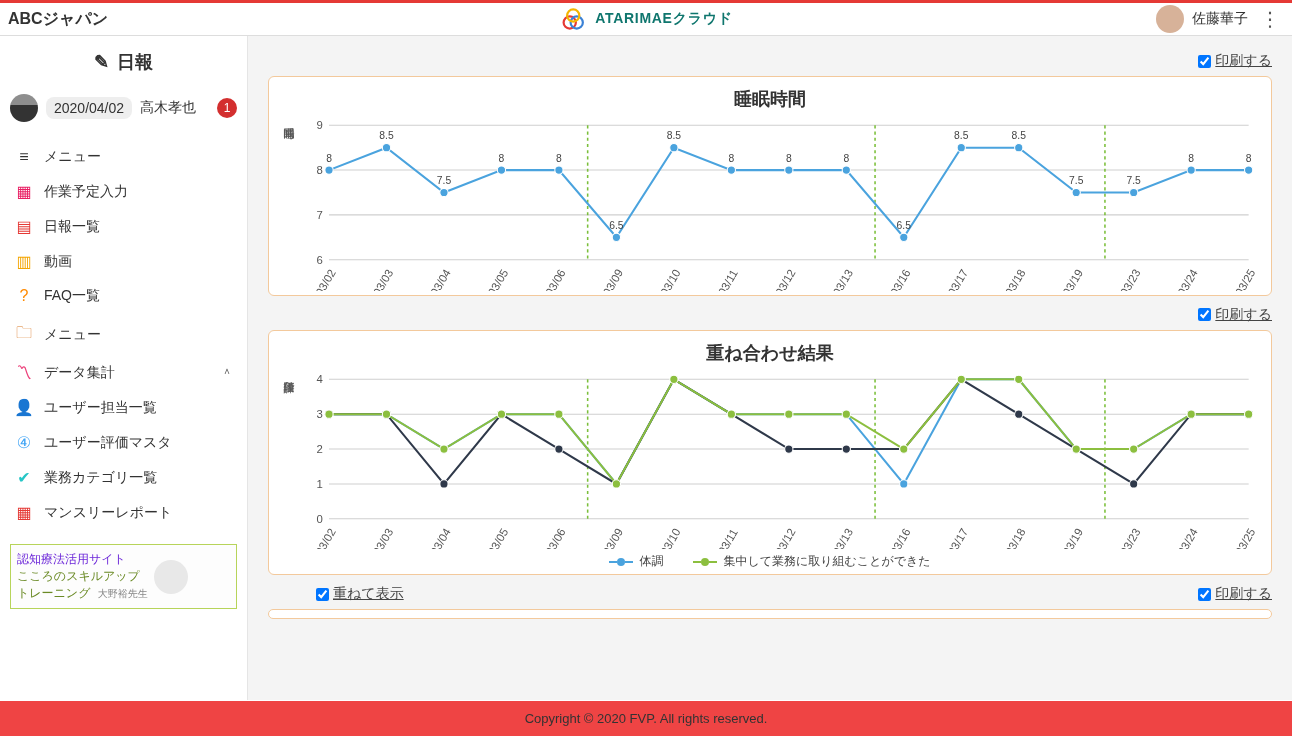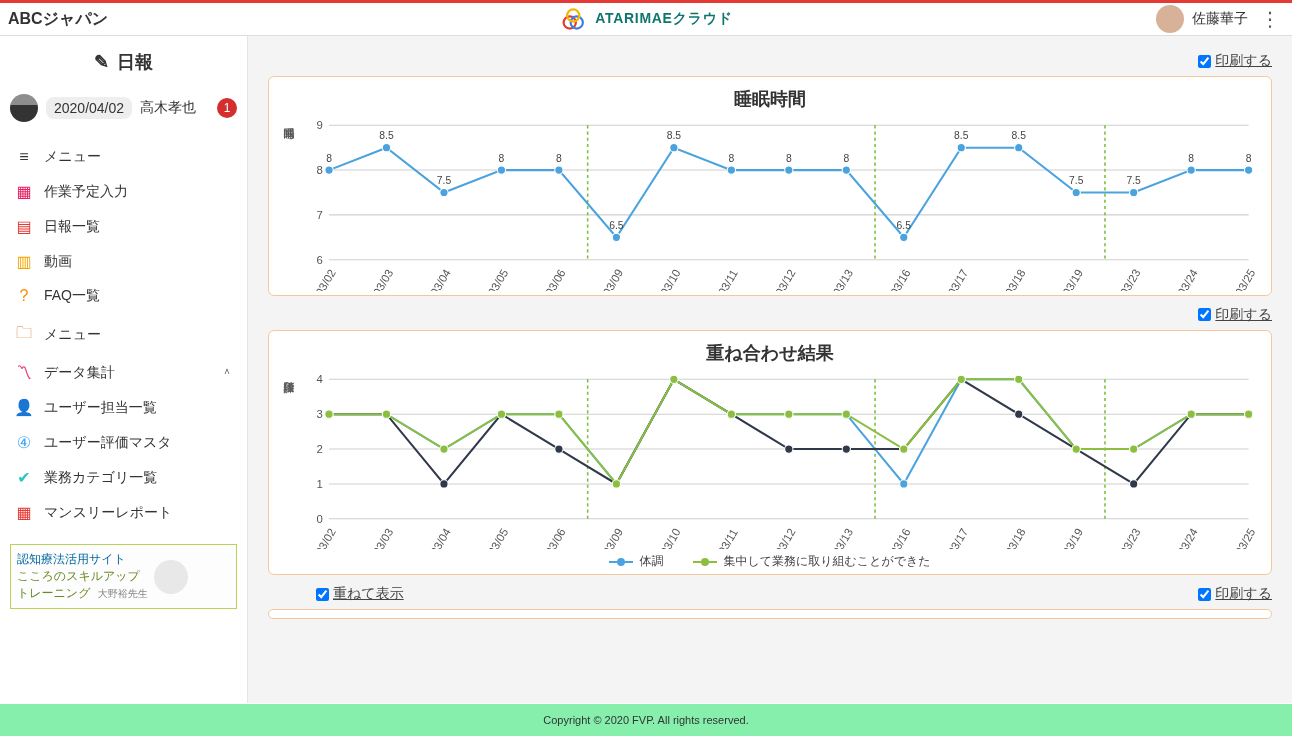--- a/index.html
+++ b/index.html
@@ -42,21 +42,21 @@
 .week-line { stroke: #7bbf3a; stroke-width: 1.5; stroke-dasharray: 3 3; }
 .series-line { fill: none; stroke-width: 2; }
 .pt-label { font-size: 10px; fill: #444; text-anchor: middle; }
 .xlabel { font-size: 11px; fill: #555; text-anchor: middle; }
 .legend { display: flex; justify-content: center; gap: 30px; margin-top: 4px; font-size: 12px; color: #444; }
 .legend .litem { display: flex; align-items: center; gap: 6px; }
 .legend .swatch { width: 24px; height: 10px; display: inline-flex; align-items: center; }
 .legend .swatch span.line { flex:1; height:2px; }
 .legend .swatch span.dot { width:8px; height:8px; border-radius:50%; }
 
-.footer { text-align: center; padding: 10px 0; font-size: 11px; color: #333; border-top: 1px solid #fff; background: #86efac; }
+.footer { text-align: center; padding: 10px 0; font-size: 13px; color: #333; border-top: 1px solid #fff; background: #ef4444; }
 
 
 .c-pink { color: #e91e63; }
 .c-red { color: #e53935; }
 .c-amber { color: #f4a500; }
 .c-orange { color: #ff8a00; }
 .c-brown { color: #d97b29; }
 .c-rose { color: #ec407a; }
 .c-green { color: #7cb342; }
 .c-blue { color: #42a5f5; }
@@ -142,21 +142,21 @@
           <span class="micon c-teal">✔</span>
           <span>業務カテゴリ一覧</span>
         </li>
         <li>
           <span class="micon c-red">▦</span>
           <span>マンスリーレポート</span>
         </li>
       </ul>
     <div class="promo">
       <div>
-        <div style="color:#0369a1">認知療法活用サイト</div>
+        <div style="color:#6d28d9">認知療法活用サイト</div>
         <div style="color:#6a8a25">こころのスキルアップ</div>
         <div>
           <span style="color:#6a8a25">トレーニング</span>
           <span style="font-size:10px;color:#888;margin-left:4px">大野裕先生</span>
         </div>
       </div>
       <span class="promo-icon"></span>
     </div>
   </div>
 

